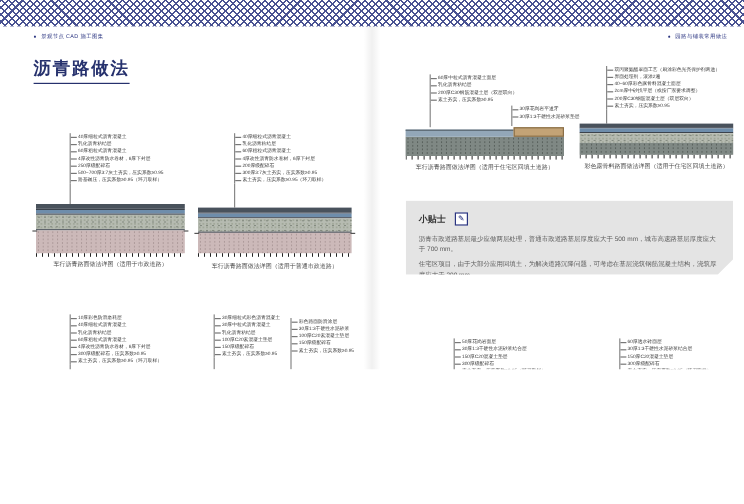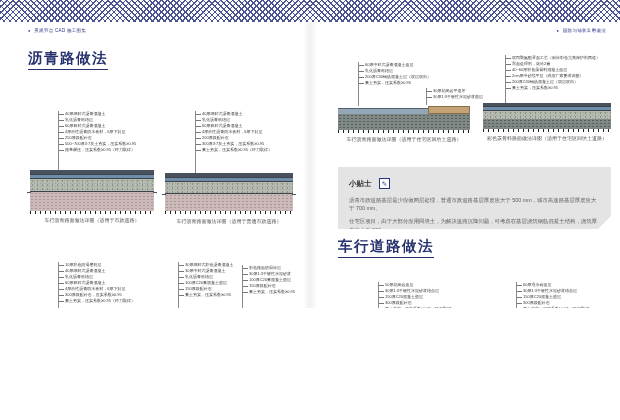--- a/index.html
+++ b/index.html
@@ -245,21 +245,20 @@
     <div class="caption" style="top:80px;">彩色露骨料路面做法详图（适用于住宅区回填土道路）</div>
   </div>
 
   <div class="tips" style="left:338px;top:167px;width:273px;height:62px;">
     <span class="tips-title">小贴士</span>
     <span class="tips-icon">✎</span>
     <p>沥青市政道路基层最少应做两层处理，普通市政道路基层厚度应大于 500 mm，城市高速路基层厚度应大于 700 mm。</p>
     <p>住宅区项目，由于大部分应用回填土，为解决道路沉降问题，可考虑在基层浇筑钢筋混凝土结构，浇筑厚度应大于 200 mm。</p>
   </div>
 
-  <div class="sec-title" style="left:338px;top:238px;">车行道路做法</div>
 
   <div class="diagram" style="left:338px;top:282px;width:132px;height:84px;">
     <div class="callouts" style="left:40px;">
 
     <div class="cl"><span class="tick"></span><span>50厚花岗岩面层</span></div>
         <div class="cl"><span class="tick"></span><span>30厚1:3干硬性水泥砂浆结合层</span></div>
         <div class="cl"><span class="tick"></span><span>150厚C20混凝土垫层</span></div>
         <div class="cl"><span class="tick"></span><span>300厚级配碎石</span></div>
         <div class="cl"><span class="tick"></span><span>素土夯实，压实系数≥0.95（环刀取样）</span></div>
       </div>

